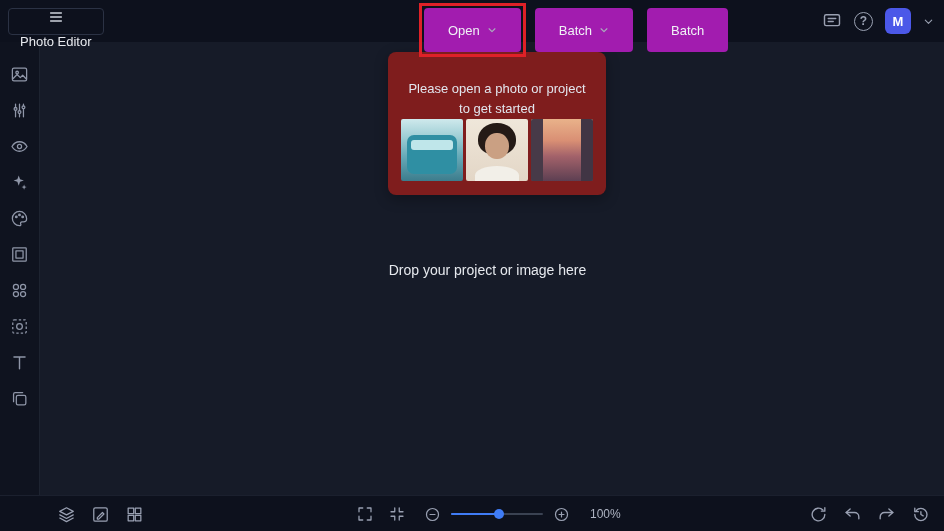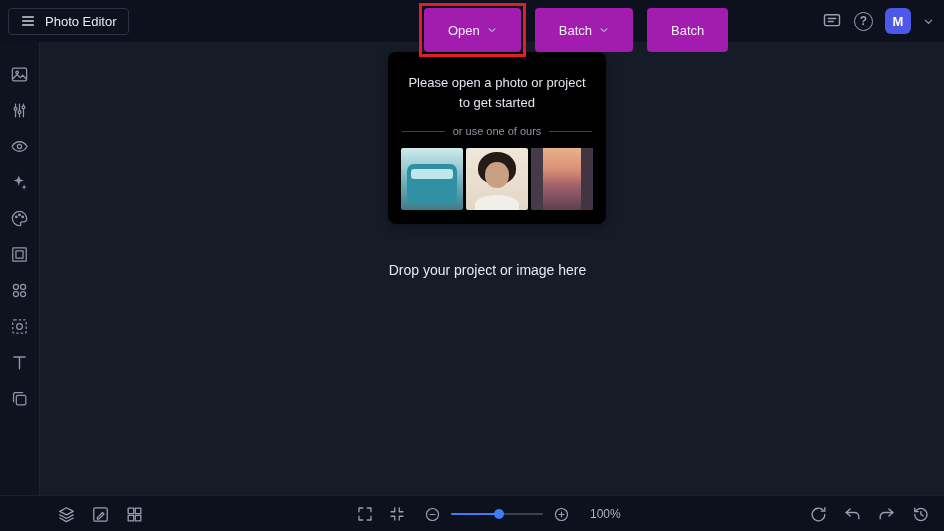--- a/index.html
+++ b/index.html
@@ -3,42 +3,42 @@
 <meta charset="utf-8">
 <style>
   * { margin:0; padding:0; box-sizing:border-box; }
   html,body { width:944px; height:531px; overflow:hidden; }
   body { font-family:"Liberation Sans", sans-serif; background:#161b28; color:#e8eaef; }
   .app { position:relative; width:944px; height:531px; }
 
   
   .topbar { position:absolute; top:0; left:0; right:0; height:42px; background:#0d111d; display:flex; align-items:center; z-index:5; }
   .app-btn { display:flex; align-items:center; gap:9px; margin-left:8px; height:27px; padding:0 11px;
-             border:1px solid #2b3244; border-radius:4px; color:#e8eaef; font-size:13px; cursor:pointer; }
+             border:1px solid #2b3244; border-radius:4px; color:#e8eaef; font-size:13px; cursor:pointer;flex-direction:column; }
   .icon { display:inline-flex; align-items:center; justify-content:center; color:#9aa1b2; }
   .icon svg { display:block; }
   .topbar-center { position:absolute; left:424px; top:8px; display:flex; gap:14px; align-items:center; }
   .tb-btn { position:relative; display:flex; align-items:center; gap:7px; height:44px; padding:0 24px;
             background:#a21caf; border-radius:4px; font-size:13px; color:#f0f2f6; cursor:pointer; }
   .annotation { position:absolute; inset:-5px; border:3px solid #df2127; pointer-events:none; }
   .topbar-right { position:absolute; right:10px; top:0; height:42px; display:flex; align-items:center; gap:12px; }
   .help-circle { width:19px; height:19px; border:1.6px solid #9aa1b2; border-radius:50%; color:#9aa1b2;
                  font-size:12px; font-weight:bold; display:flex; align-items:center; justify-content:center; }
   .avatar { width:26px; height:26px; border-radius:6px; background:#4b58e8; color:#fff; font-size:13px; font-weight:bold;
             display:flex; align-items:center; justify-content:center; cursor:pointer; }
 
   
   .sidebar { position:absolute; top:42px; bottom:36px; left:0; width:40px; background:#0f131f;
              border-right:1px solid #1d2330; display:flex; flex-direction:column; align-items:center; padding-top:14px; }
   .tool-btn { width:40px; height:36px; display:flex; align-items:center; justify-content:center; color:#8f96a8; cursor:pointer; }
 
   
   .canvas { position:absolute; top:42px; left:41px; right:0; bottom:36px; background:#161b28; }
-  .welcome-panel { position:absolute; left:347px; top:10px; width:218px; background:#000000; border-radius:8px;
-                   padding:21px 14px 14px; box-shadow:0 4px 14px rgba(0,0,0,.3); }
+  .welcome-panel { position:absolute; left:347px; top:10px; width:218px; background:#7f1d1d; border-radius:8px;
+                   padding:27px 14px 14px; box-shadow:0 4px 14px rgba(0,0,0,.3); }
   .welcome-title { font-size:13px; line-height:1.55; color:#e2e6ee; text-align:center; padding:0 6px; }
   .welcome-sub { display:flex; align-items:center; gap:8px; margin:12px 0 11px; color:#8d94a3; font-size:11px; white-space:nowrap; }
   .welcome-sub .line { flex:1; height:1px; background:#3a4152; }
   .samples { display:flex; gap:3px; justify-content:center; }
   .sample { width:62px; height:62px; border-radius:2px; overflow:hidden; position:relative; cursor:pointer; flex:0 0 auto; }
   .sample-van { background:linear-gradient(180deg,#cfe9ec 0%,#9ccdd4 30%,#67aab8 60%,#3c7c8c 100%); }
   .sample-van .van-body { position:absolute; left:9%; right:9%; top:26%; bottom:12%; background:#2f8fa3; border-radius:7px; }
   .sample-van .van-glass { position:absolute; left:16%; right:16%; top:33%; height:16%; background:#bfe6ea; border-radius:3px; }
   .sample-portrait { background:linear-gradient(180deg,#efe7da 0%,#e3d6c6 100%); }
   .sample-portrait .hair { position:absolute; left:20%; top:6%; width:60%; height:52%; background:#241a16; border-radius:50% 50% 44% 44%; }
@@ -182,25 +182,20 @@
       <svg width="19" height="19" viewBox="0 0 24 24" fill="none" stroke="currentColor" stroke-width="1.6" stroke-linecap="round" stroke-linejoin="round">
           <rect x="8" y="8" width="12" height="12" rx="2"></rect>
           <path d="M16 4.5H6.5a2 2 0 00-2 2V16"></path>
         </svg>
     </div>
   </aside>
 
   <main class="canvas">
     <div class="welcome-panel">
       <div class="welcome-title">Please open a photo or project to get started</div>
-      <div class="welcome-sub">
-        <span class="line"></span>
-        <span>or use one of ours</span>
-        <span class="line"></span>
-      </div>
       <div class="samples">
         <div class="sample sample-van">
           <div class="van-body"></div>
           <div class="van-glass"></div>
         </div>
         <div class="sample sample-portrait">
           <div class="hair"></div>
           <div class="face"></div>
           <div class="shirt"></div>
         </div>

